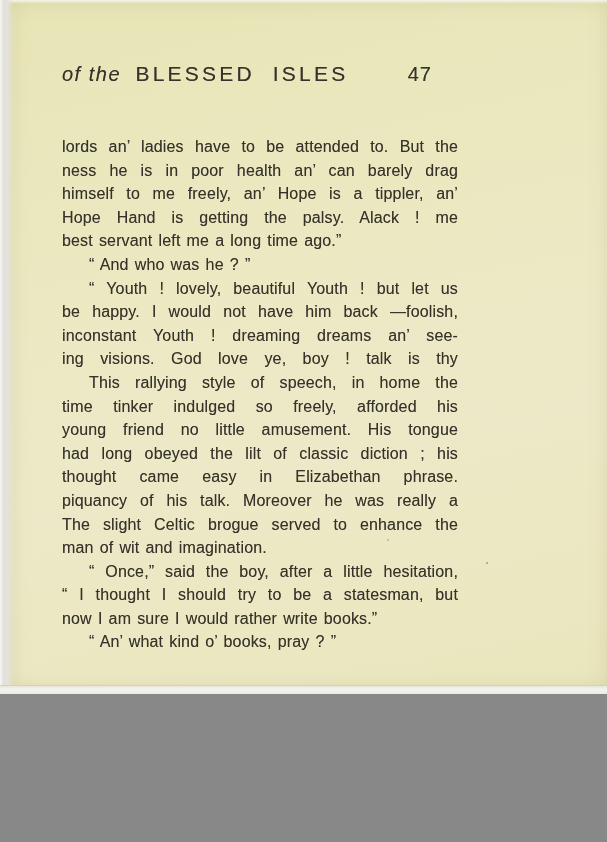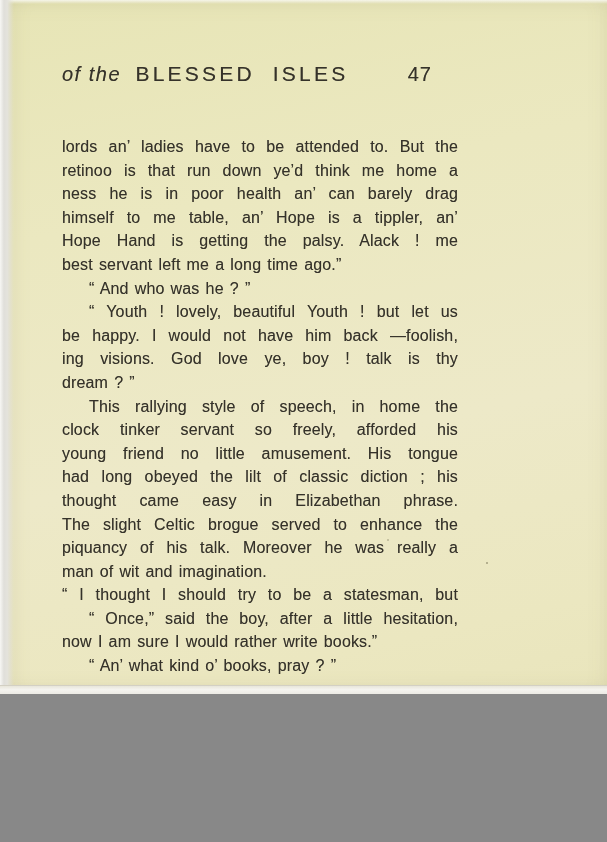--- a/index.html
+++ b/index.html
@@ -79,52 +79,51 @@
       <em class="rh-italic">of the</em>
       <span class="rh-caps">BLESSED ISLES</span>
     </span>
     <span class="rh-num">47</span>
   </header>
 
   <main class="text-block">
 
     <div class="para">
       <div class="line">lords an’ ladies have to be attended to. But the</div>
-      <div class="line">retinoo is that run down ye’d think me home a</div>
       <div class="line">ness he is in poor health an’ can barely drag</div>
-      <div class="line">himself to me table, an’ Hope is a tippler, an’</div>
+      <div class="line">himself to me freely, an’ Hope is a tippler, an’</div>
       <div class="line">Hope Hand is getting the palsy. Alack ! me</div>
       <div class="line plast">best servant left me a long time ago.”</div>
     </div>
 
     <div class="para">
       <div class="line first plast">“ And who was he ? ”</div>
     </div>
 
     <div class="para">
       <div class="line first">“ Youth ! lovely, beautiful Youth ! but let us</div>
       <div class="line">be happy. I would not have him back —foolish,</div>
+      <div class="line">inconstant Youth ! dreaming dreams an’ see-</div>
       <div class="line">ing visions. God love ye, boy ! talk is thy</div>
-      <div class="line plast">dream ? ”</div>
     </div>
 
     <div class="para">
       <div class="line first">This rallying style of speech, in home the</div>
-      <div class="line">clock tinker servant so freely, afforded his</div>
+      <div class="line">time tinker indulged so freely, afforded his</div>
       <div class="line">young friend no little amusement. His tongue</div>
       <div class="line">had long obeyed the lilt of classic diction ; his</div>
       <div class="line">thought came easy in Elizabethan phrase.</div>
+      <div class="line">piquancy of his talk. Moreover he was really a</div>
       <div class="line">The slight Celtic brogue served to enhance the</div>
-      <div class="line">piquancy of his talk. Moreover he was really a</div>
       <div class="line plast">man of wit and imagination.</div>
     </div>
 
     <div class="para">
+      <div class="line first">“ Once,” said the boy, after a little hesitation,</div>
       <div class="line">“ I thought I should try to be a statesman, but</div>
-      <div class="line first">“ Once,” said the boy, after a little hesitation,</div>
       <div class="line plast">now I am sure I would rather write books.”</div>
     </div>
 
     <div class="para">
       <div class="line first plast">“ An’ what kind o’ books, pray ? ”</div>
     </div>
 
   </main>
 
   <div class="speck s1"></div>

